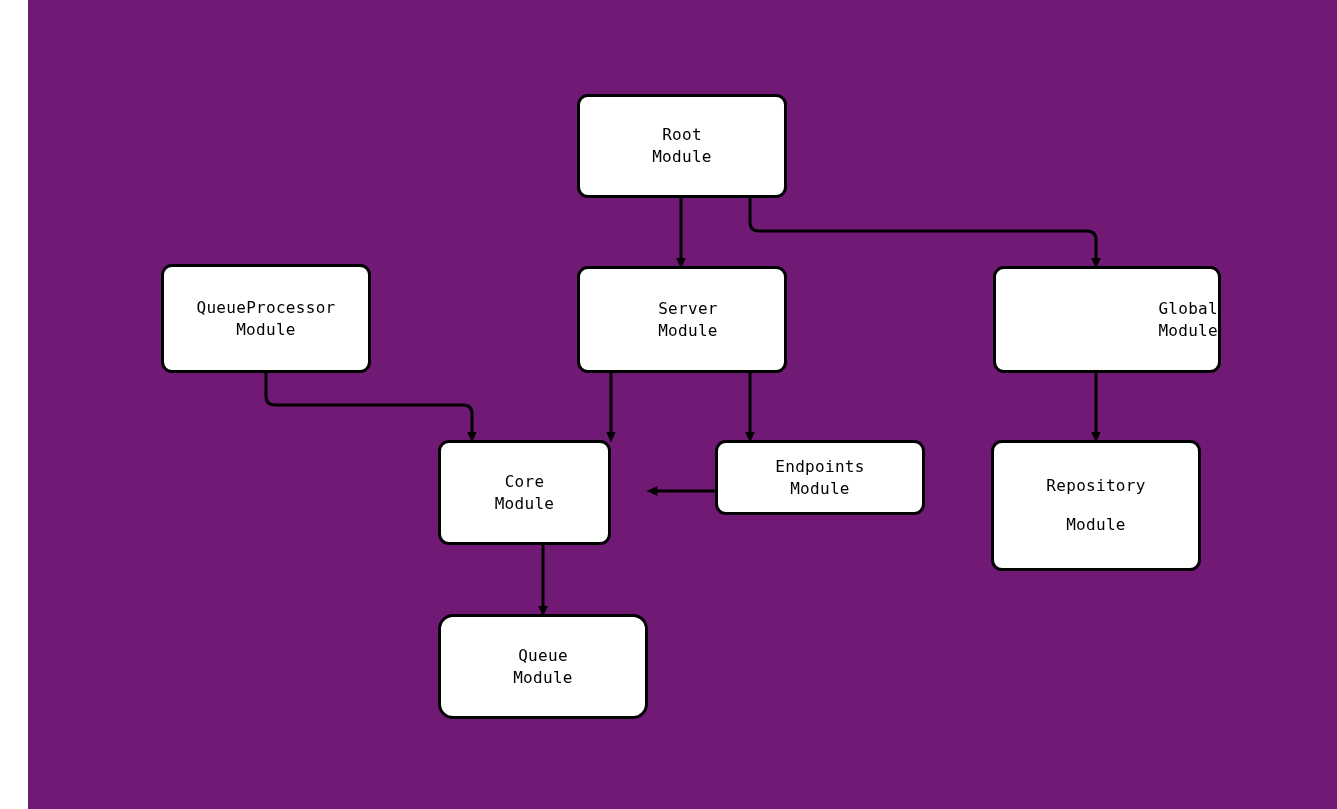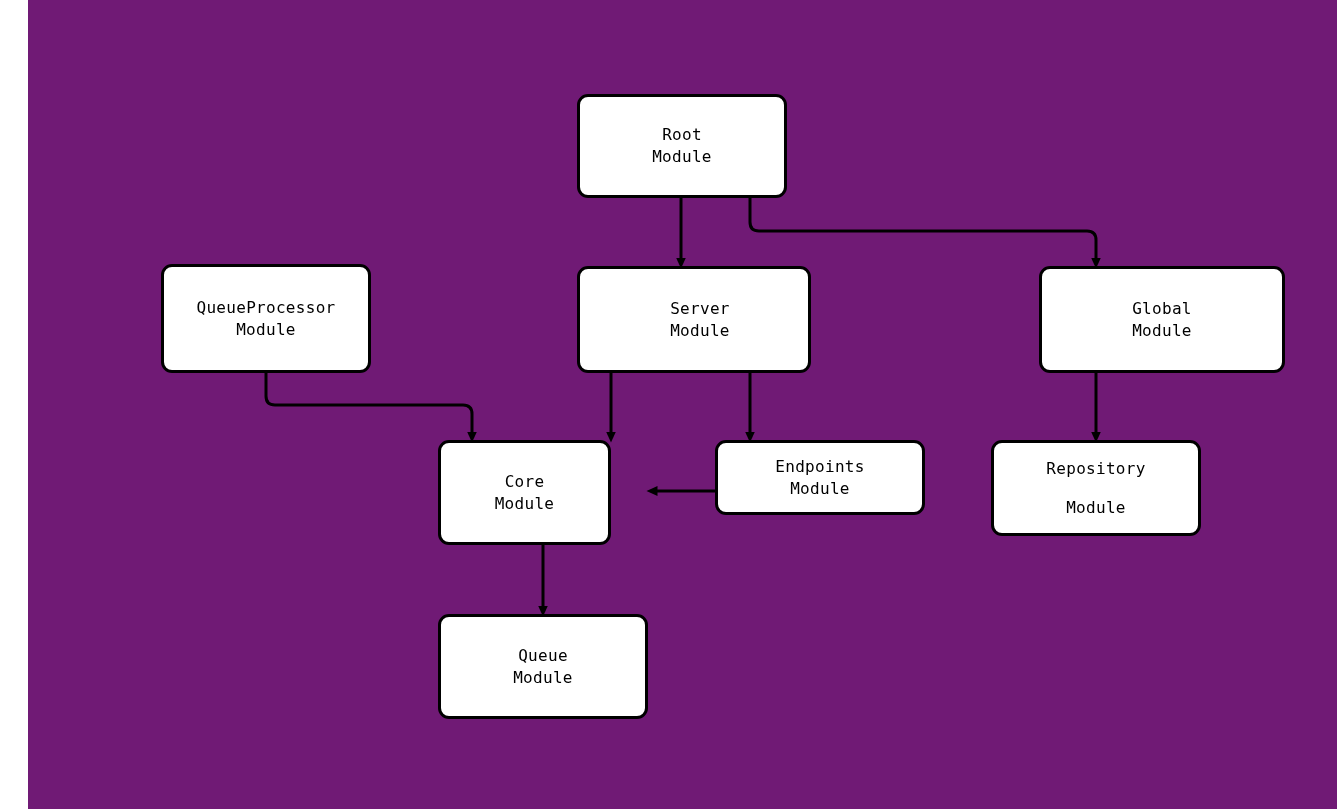--- a/index.html
+++ b/index.html
@@ -71,43 +71,43 @@
   <div class="node" style="left: 549px; top: 94px; width: 210px; height: 104px; border-color: rgb(0, 0, 0); background: rgb(255, 255, 255);">
     <span class="node-label">Root</span>
     <span class="node-label">Module</span>
   </div>
 
   <div class="node" style="left: 133px; top: 264px; width: 210px; height: 109px; border-color: rgb(0, 0, 0); background: rgb(255, 255, 255);">
     <span class="node-label">QueueProcessor</span>
     <span class="node-label">Module</span>
   </div>
 
-  <div class="node" style="left: 549px; top: 266px; width: 234px; height: 107px; border-color: rgb(0, 0, 0); background: rgb(255, 255, 255); padding-left: 12px;">
+  <div class="node" style="left: 549px; top: 266px; width: 210px; height: 107px; border-color: rgb(0, 0, 0); background: rgb(255, 255, 255); padding-left: 12px;">
     <span class="node-label">Server</span>
     <span class="node-label">Module</span>
   </div>
 
-  <div class="node" style="left: 1011px; top: 266px; width: 246px; height: 107px; border-color: rgb(0, 0, 0); background: rgb(255, 255, 255);">
+  <div class="node" style="left: 965px; top: 266px; width: 228px; height: 107px; border-color: rgb(0, 0, 0); background: rgb(255, 255, 255); align-items: flex-end;">
     <span class="node-label">Global</span>
     <span class="node-label">Module</span>
   </div>
 
   <div class="node" style="left: 410px; top: 440px; width: 173px; height: 105px; border-color: rgb(0, 0, 0); background: rgb(255, 255, 255);">
     <span class="node-label">Core</span>
     <span class="node-label">Module</span>
   </div>
 
   <div class="node" style="left: 687px; top: 440px; width: 210px; height: 75px; border-color: rgb(0, 0, 0); background: rgb(255, 255, 255);">
     <span class="node-label">Endpoints</span>
     <span class="node-label">Module</span>
   </div>
 
-  <div class="node" style="left: 963px; top: 440px; width: 210px; height: 96px; border-color: rgb(0, 0, 0); background: rgb(255, 255, 255); gap: 17px;">
+  <div class="node" style="left: 963px; top: 440px; width: 210px; height: 131px; border-color: rgb(0, 0, 0); background: rgb(255, 255, 255); gap: 17px;">
     <span class="node-label">Repository</span>
     <span class="node-label">Module</span>
   </div>
 
-  <div class="node" style="left: 410px; top: 614px; width: 210px; height: 105px; border-color: rgb(0, 0, 0); background: rgb(255, 255, 255);">
+  <div class="node" style="left: 410px; top: 614px; width: 210px; height: 105px; border-color: rgb(0, 0, 0); background: rgb(255, 255, 255); border-radius: 15px;">
     <span class="node-label">Queue</span>
     <span class="node-label">Module</span>
   </div>
 
 </div>
 
 </body></html>

